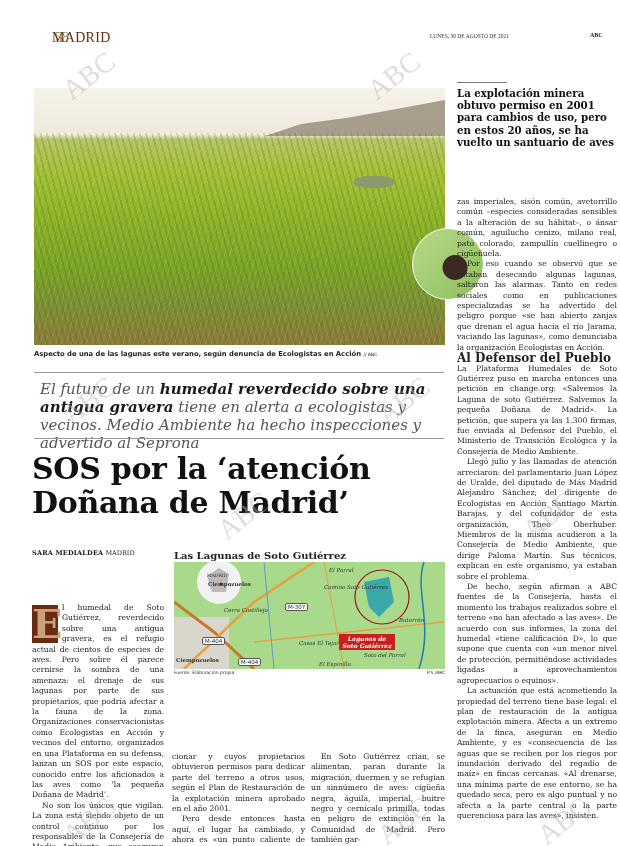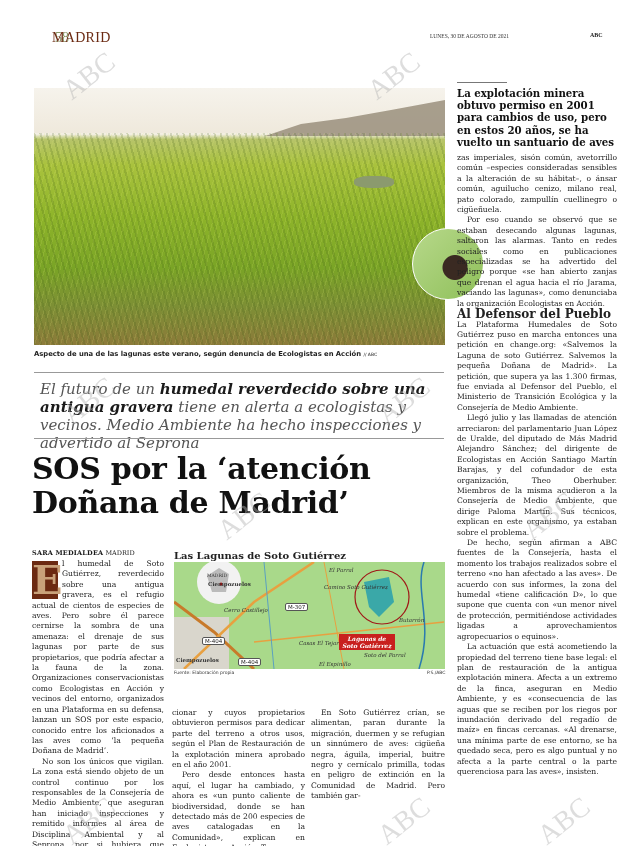--- a/index.html
+++ b/index.html
@@ -26,21 +26,21 @@
 
   .rule { height:1px; background:#999; }
   .subhead { left:40px; top:380px; width:390px; font-size:15px; line-height:18px; font-style:italic; color:#555; font-family:"DejaVu Serif", serif; }
   .subhead b { color:#1a1a1a; }
 
   .headline { left:32px; top:452px; width:420px; font-size:30px; line-height:34px; font-weight:bold; font-family:"DejaVu Serif", serif; color:#111; letter-spacing:-0.3px; }
 
   .byline { left:32px; top:549px; font-size:6.5px; font-family:"DejaVu Serif", serif; }
   .byline b { font-weight:bold; letter-spacing:0.2px; }
 
-  .col { font-size:7.6px; line-height:10.4px; text-align:justify; font-family:"DejaVu Serif", serif; color:#222; }
+  .col { font-size:7.6px; line-height:10.4px; text-align:justify; font-family:"DejaVu Serif", serif; color:#222;margin-top:44px; }
   .col p { margin:0; text-indent:10px; }
   .col p.noind { text-indent:0; }
   .dropcap { float:left; width:26px; height:38px; margin:2px 4px 0 0; background:#6b2a12; color:#c9a27a; font-size:40px; line-height:38px; text-align:center; font-weight:bold; }
 
   .map-title { left:174px; top:550px; font-size:10px; font-weight:bold; font-family:"DejaVu Serif", serif; color:#222; }
   .map { left:174px; top:562px; width:271px; height:107px; background:#a9d98a; overflow:hidden; }
   .map .lbl { position:absolute; font-size:5.5px; font-style:italic; color:#333; font-family:"DejaVu Serif", serif; }
   .road-badge { position:absolute; font-size:5.5px; background:#fff; border:1px solid #555; border-radius:2px; padding:0 2px; font-family:"DejaVu Sans", sans-serif; color:#222; }
   .map-src { left:174px; top:670px; font-size:4.5px; color:#333; font-family:"DejaVu Sans", sans-serif; }
   .map-credit { left:427px; top:670px; font-size:4.5px; color:#333; font-family:"DejaVu Sans", sans-serif; }

